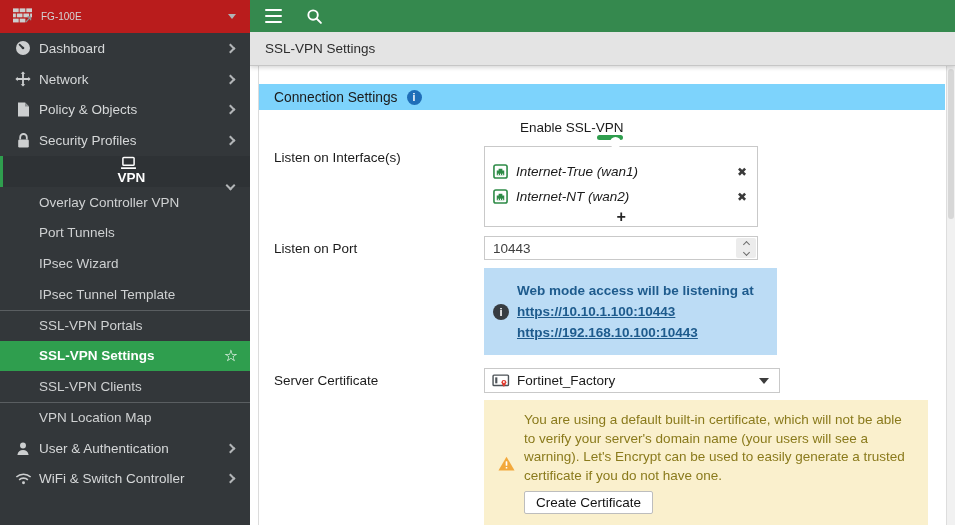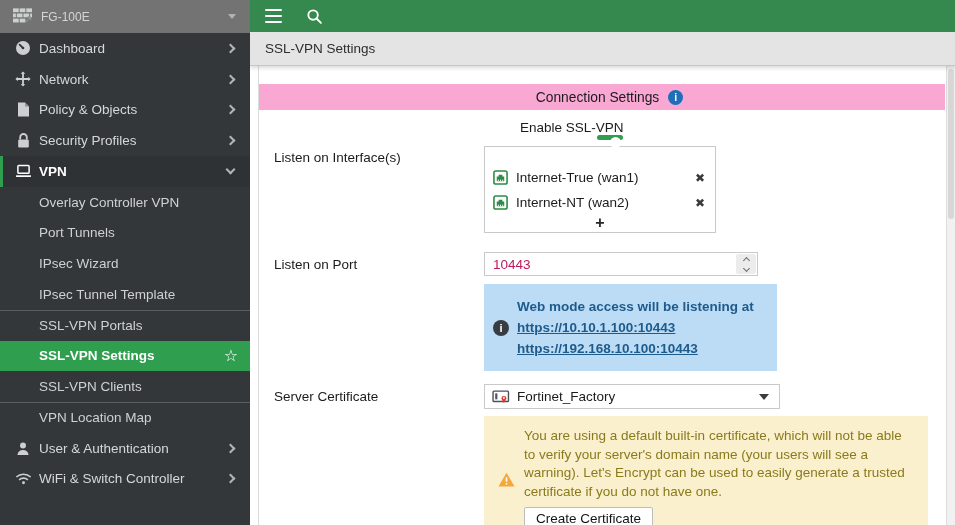--- a/index.html
+++ b/index.html
@@ -4,68 +4,68 @@
 <style>
   * { box-sizing: border-box; margin: 0; padding: 0; }
   html,body { width:955px; height:525px; }
   body {
     font-family:"Liberation Sans","DejaVu Sans",sans-serif;
     background:#fff; position:relative; overflow:hidden;
     -webkit-font-smoothing:antialiased;
   }
   
   .sidebar { position:absolute; left:0; top:0; width:250px; height:525px; background:#33373a; z-index:6; }
-  .fg-bar { height:33px; background:#737373; display:flex; align-items:center; gap:9px;
-            padding:0 14px 0 13px; color:#d2d4d5; font-size:12px; cursor:pointer; }
+  .fg-bar { height:33px; background:#b91c1c; display:flex; align-items:center; gap:9px;
+            padding:0 14px 0 13px; color:#d2d4d5; font-size:10px; cursor:pointer; }
   .fg-caret { margin-left:auto; width:0; height:0; border-left:4px solid transparent;
               border-right:4px solid transparent; border-top:5px solid #b0b3b5; }
   .srow { height:30.75px; display:flex; align-items:center; padding-left:13px;
           color:#d6d8d9; font-size:13.5px; cursor:pointer; }
   .srow .sicon { width:20px; display:flex; justify-content:center; align-items:center; margin-right:6px; }
   .chev { margin-left:auto; margin-right:16px; width:7px; height:7px;
           border-right:2px solid #b2b5b7; border-bottom:2px solid #b2b5b7;
           transform:rotate(-45deg); flex:none; }
   .chev.down { transform:rotate(45deg); margin-top:-3px; }
   .sub { padding-left:39px; color:#cfd1d2; }
-  .vpn-parent { border-left:3px solid #2f9e4e; padding-left:10px; color:#fff; font-weight:bold; background:#2e3235; }
+  .vpn-parent { border-left:3px solid #2f9e4e; padding-left:10px; color:#fff; font-weight:bold; background:#2e3235;flex-direction:column; }
   .sel { background:#2f9e4e; color:#fff; font-weight:bold; }
   .fav-star { margin-left:auto; margin-right:12px; font-size:16px; font-weight:normal; color:#fff; line-height:1; }
   .div-top { border-top:1px solid #5a5e61; }
   
   .topbar { position:absolute; left:250px; right:0; top:0; height:32px; background:#35894e;
             display:flex; align-items:center; gap:24px; padding-left:15px; z-index:5; }
   .hamb { display:flex; flex-direction:column; gap:3.5px; cursor:pointer; }
   .hamb span { width:17px; height:2.6px; background:#fff; border-radius:1px; }
   
   .breadcrumb { position:absolute; left:250px; right:0; top:32px; height:34px; background:#e4e4e4;
                 border-bottom:1px solid #c6c6c6; display:flex; align-items:center; padding-left:15px;
                 font-size:13.5px; color:#2d2d2d; z-index:4; box-shadow:0 2px 4px rgba(0,0,0,.15); }
   
   .content { position:absolute; left:250px; right:0; top:66px; bottom:0; background:#fff; }
   .panel { position:absolute; left:8px; right:10px; top:0; bottom:0; border-left:1px solid #dcdcdc; background:#fff; }
-  .sec-head { margin-top:18px; height:26px; background:#f9a8d4; display:flex; align-items:center;
-              gap:9px; padding-left:15px; font-size:13.8px; color:#1b1b1b;justify-content:center; }
+  .sec-head { margin-top:18px; height:26px; background:#7dd3fc; display:flex; align-items:center;
+              gap:9px; padding-left:15px; font-size:13.8px; color:#1b1b1b; }
   .info-blue { width:15px; height:15px; border-radius:50%; background:#1f6eb8; color:#fff;
                display:grid; place-items:center; font-size:10.5px; font-weight:bold; cursor:pointer; }
   .frow { display:flex; align-items:center; padding-left:15px; font-size:13.5px; color:#1b1b1b; }
   .flabel { flex:none; }
   .w179 { width:179px; } .w210 { width:210px; }
   
   .toggle { width:26px; height:15px; border-radius:8px; background:#2f9e4e; position:relative; cursor:pointer; }
   .toggle .knob { position:absolute; right:2px; top:2px; width:11px; height:11px; border-radius:50%; background:#fff; }
   
-  .ifbox { width:232px; border:1px solid #c9c9c9; background:#fff; padding:18px 0 2px; }
+  .ifbox { width:274px; border:1px solid #c9c9c9; background:#fff; padding:12px 0 2px;font-style:italic; }
   .ifrow { height:25px; display:flex; align-items:center; gap:8px; padding:0 10px 0 8px; }
   .ifrow .x { margin-left:auto; font-size:12px; color:#3a3a3a; cursor:pointer; font-weight:bold; }
   .addrow { height:15px; display:flex; align-items:center; justify-content:center;
             font-size:16px; font-weight:bold; color:#262626; cursor:pointer; line-height:1; }
   
   .port-wrap { position:relative; width:274px; height:24px; }
   .port-wrap input { width:100%; height:100%; border:1px solid #c9c9c9; padding:0 26px 0 8px;
-                     font-size:13.5px; color:#be185d; font-family:inherit; outline:none; }
+                     font-size:13.5px; color:#404040; font-family:inherit; outline:none; }
   .spin { position:absolute; right:2px; top:2px; bottom:2px; width:20px; background:#ececec;
           border-radius:2px; display:flex; flex-direction:column; align-items:center;
           justify-content:center; gap:3px; cursor:pointer; }
   .c-up { width:5px; height:5px; border-left:1.6px solid #6e6e6e; border-top:1.6px solid #6e6e6e; transform:rotate(45deg); }
   .c-dn { width:5px; height:5px; border-right:1.6px solid #6e6e6e; border-bottom:1.6px solid #6e6e6e; transform:rotate(45deg); }
   
   .infobox { margin:8px 0 0 225px; width:293px; background:#bcdcf5; padding:12px 10px 12px 9px;
              display:flex; gap:8px; font-size:13.5px; color:#1e5b8d; }
   .info-dark { flex:none; width:16px; height:16px; border-radius:50%; background:#373c41; color:#fff;
                display:grid; place-items:center; font-size:11px; font-weight:bold; align-self:center; }
@@ -267,21 +267,21 @@
                 <path d="M5.7 12v-1.7M8 12v-1.7M10.3 12v-1.7" stroke="#fff" stroke-width="1"></path>
               </svg>
             </span>
           <span>Internet-NT (wan2)</span>
           <span class="x">✖</span>
         </div>
         <div class="addrow">+</div>
       </div>
     </div>
 
-    <div class="frow" style="margin-top:19px;">
+    <div class="frow" style="margin-top:9px;">
       <span class="flabel w210">Listen on Port</span>
       <span class="port-wrap">
         <input type="text" value="10443" style="">
         <span class="spin">
           <span class="c-up"></span>
           <span class="c-dn"></span>
         </span>
       </span>
     </div>
 

